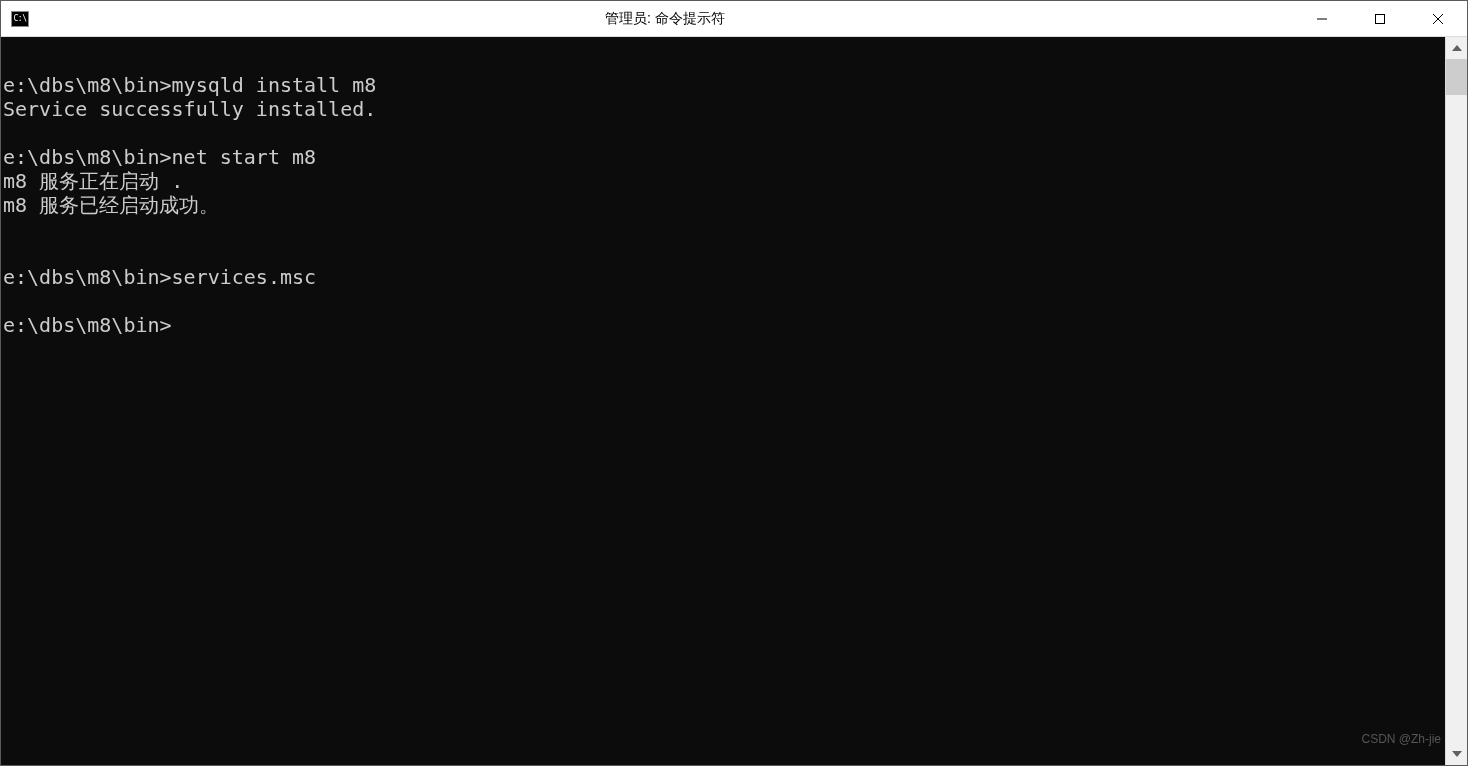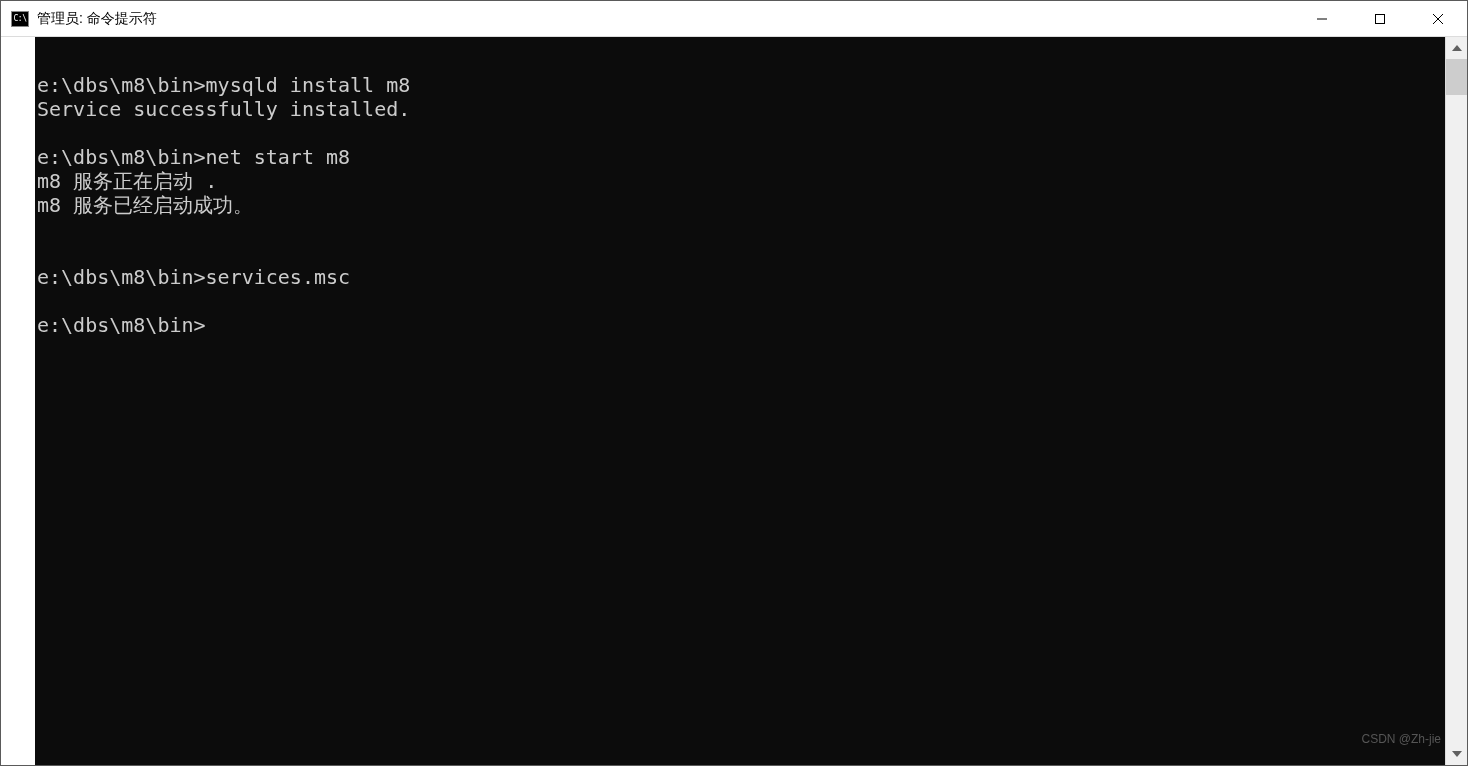--- a/index.html
+++ b/index.html
@@ -39,20 +39,21 @@
       align-items: center;
       justify-content: center;
       border: 1px solid #888;
       margin-right: 8px;
       letter-spacing: -0.5px;
     }
     .title-text {
       font-size: 14px;
       color: #000000;
       flex: 1;
+      text-align: center;
     }
     .window-controls {
       display: flex;
       height: 100%;
     }
     .ctrl-btn {
       width: 58px;
       height: 100%;
       display: flex;
       align-items: center;
@@ -60,21 +61,20 @@
       color: #000;
       font-size: 12px;
     }
     .ctrl-btn svg { width: 12px; height: 12px; }
     .client-area {
       flex: 1;
       background: #e5e5e5;
       display: flex;
       min-height: 0;
       position: relative;
-      margin-left: 34px;
     }
     .terminal {
       flex: 1;
       background: #0c0c0c;
       color: #cccccc;
       font-family: "NSimSun", "SimSun", Consolas, monospace;
       font-size: 20px;
       line-height: 24px;
       padding: 12px 0 0 2px;
       white-space: pre;

